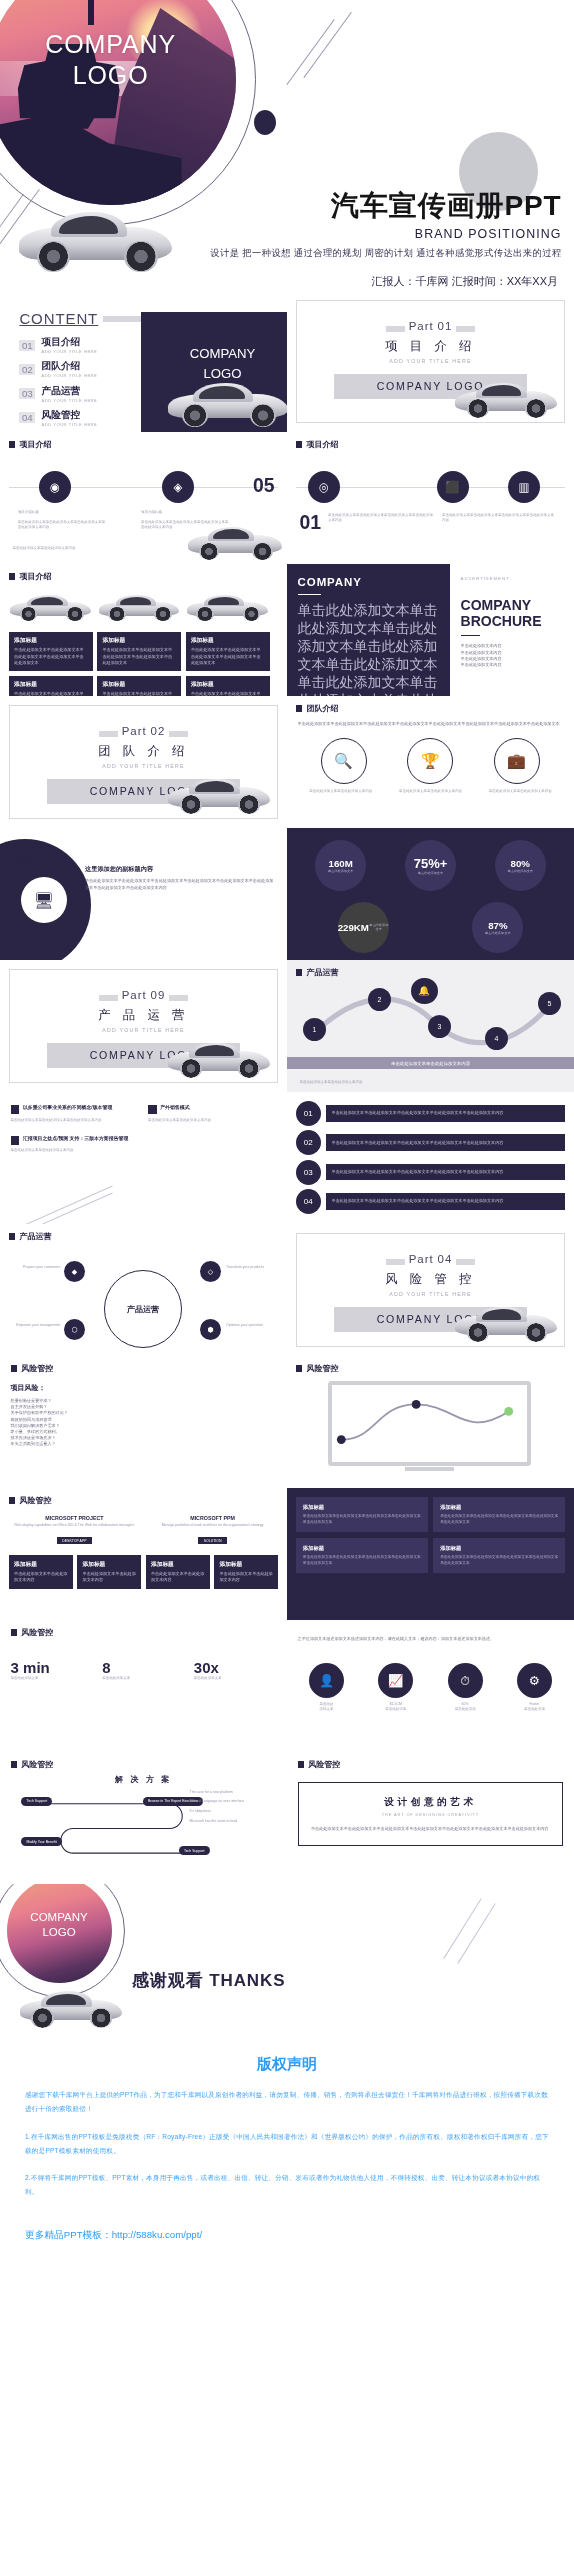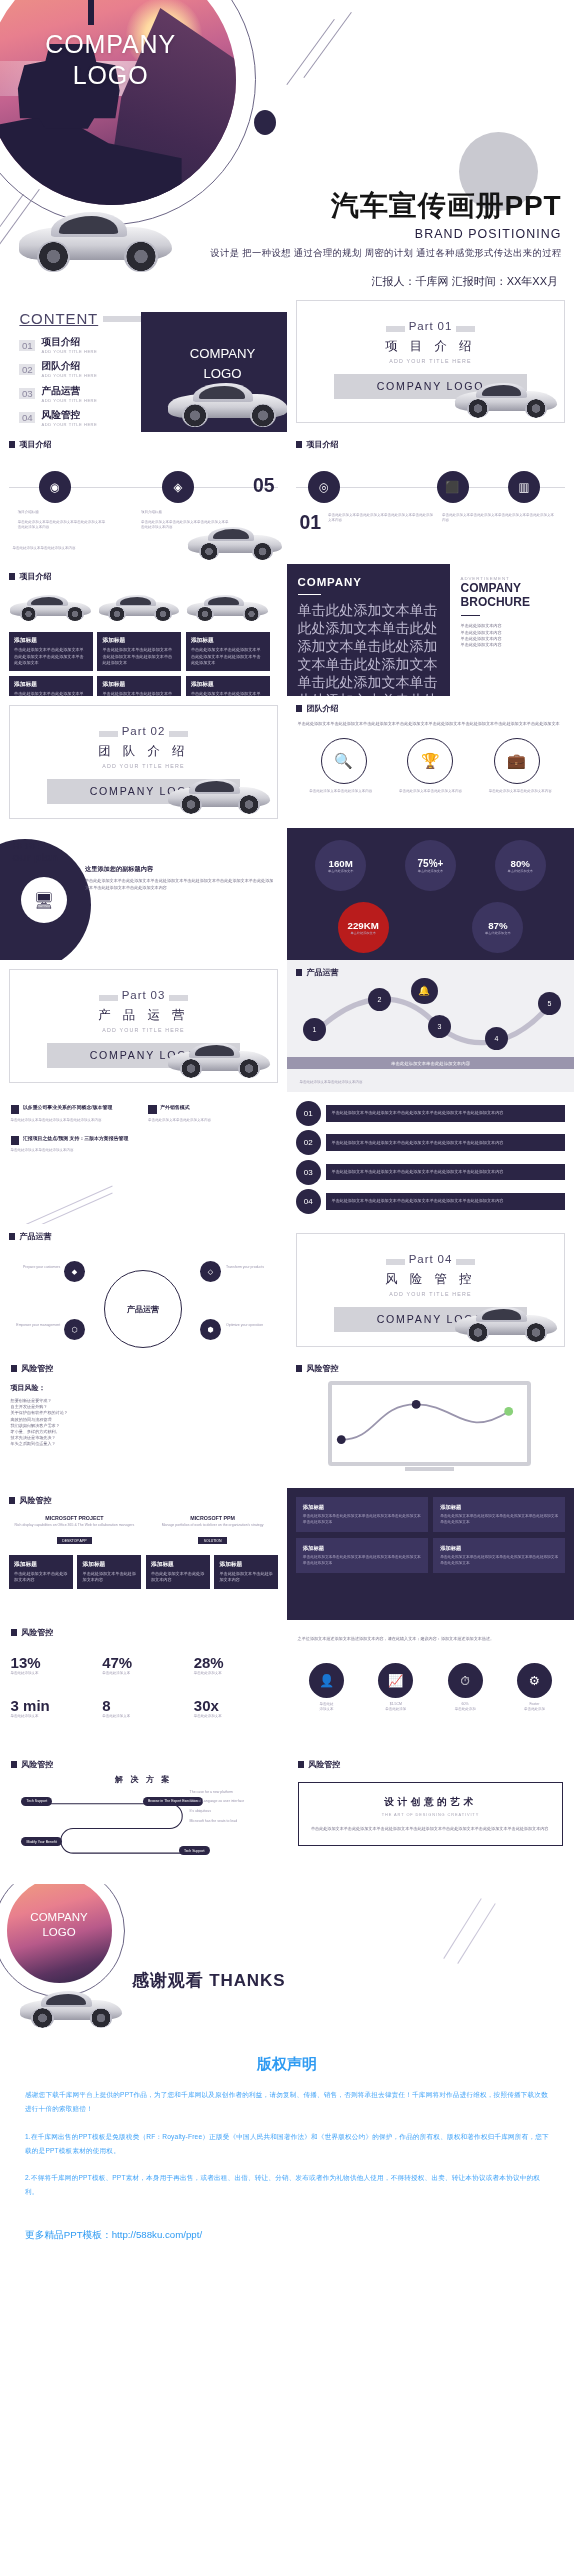--- a/index.html
+++ b/index.html
@@ -347,21 +347,21 @@
 
     <div class="half slide" style="height:132px;display:flex;">
       <div style="width:163px;background:#2b2545;color:#fff;padding:12.4px 10.6px;">
         <div style="font-size:11.5px;font-weight:700;letter-spacing:0.9px;">COMPANY</div>
         <div style="width:23px;height:1.8px;background:#fff;margin:5.3px 0 7px;"></div>
         <div class="cb" style="color:#bdb8d0;">单击此处添加文本单击此处添加文本单击此处添加文本单击此处添加文本单击此处添加文本单击此处添加文本单击此处添加文本单击此处添加文本</div>
 
       </div>
       <div style="flex:1;padding:12.4px 10.6px;">
         <div style="font-size:4.4px;color:#a9a6b6;letter-spacing:0.9px;">ADVERTISEMENT</div>
-        <div style="font-size:12px;color:#2b2545;font-weight:700;margin-top:0;">COMPANY BROCHURE</div>
+        <div style="font-size:14px;color:#2b2545;font-weight:700;margin-top:16px;">COMPANY BROCHURE</div>
         <div style="width:19.4px;height:1.8px;background:#2b2545;margin:5.3px 0 7px;"></div>
         <div class="mini">单击此处添加文本内容</div>
         <div class="mini">单击此处添加文本内容</div>
         <div class="mini">单击此处添加文本内容</div>
         <div class="mini">单击此处添加文本内容</div>
       </div>
     </div>
   </div>
 
   <div class="row2">
@@ -414,45 +414,45 @@
       </div>
     </div>
 
     <div class="half slide navy" style="height:132px;padding:12.4px 8.8px;">
       <div style="display:flex;justify-content:space-around;">
         <div class="circ" style="width:51px;height:51px;background:#3c3560;flex-direction:column;">
           <div style="color:#fff;font-size:9.7px;font-weight:700;">160M</div>
           <div style="color:#b6b0cc;font-size:3.2px;">单击此处添加文本</div>
         </div>
         <div class="circ" style="width:51px;height:51px;background:#3c3560;flex-direction:column;">
-          <div style="color:#fff;font-size:10px;font-weight:700;">75%+</div>
+          <div style="color:#fff;font-size:13px;font-weight:700;">75%+</div>
           <div style="color:#b6b0cc;font-size:3.2px;">单击此处添加文本</div>
         </div>
         <div class="circ" style="width:51px;height:51px;background:#3c3560;flex-direction:column;">
           <div style="color:#fff;font-size:9.7px;font-weight:700;">80%</div>
           <div style="color:#b6b0cc;font-size:3.2px;">单击此处添加文本</div>
         </div>
       </div>
       <div style="display:flex;justify-content:space-around;margin-top:10.6px;">
-        <div class="circ" style="width:51px;height:51px;background:#b91c1c;flex-direction:column;text-align:center;">
+        <div class="circ" style="width:51px;height:51px;background:#404040;flex-direction:row;text-align:center;">
           <div style="color:#fff;font-size:9.7px;font-weight:700;">229KM</div>
           <div style="color:#b6b0cc;font-size:3.2px;">单击此处添加文本</div>
         </div>
         <div class="circ" style="width:51px;height:51px;background:#3c3560;flex-direction:column;">
           <div style="color:#fff;font-size:9.7px;font-weight:700;">87%</div>
           <div style="color:#b6b0cc;font-size:3.2px;">单击此处添加文本</div>
         </div>
       </div>
     </div>
   </div>
 
   <div class="row2">
     <div class="half slide" style="height:132px;padding:8.8px;">
       <div class="part-box" style="padding:16px 0 0;">
-        <div style="text-align:center;"><span class="part-lbl">Part  03</span></div>
+        <div style="text-align:center;"><span class="part-lbl">Part  09</span></div>
         <div class="part-cn">产 品 运 营</div>
         <div class="part-en">ADD YOUR TITLE HERE</div>
         <div class="part-bar">COMPANY  LOGO</div>
         <div class="car" style="position:absolute;right:5.3px;bottom:1.8px;width:106px;height:44px;">
           <div class="body"></div>
             <div class="cabin"></div>
             <div class="glass"></div>
             <div class="w1"></div>
             <div class="w2"></div>
         </div>
@@ -662,34 +662,20 @@
       </div>
     </div>
   </div>
 
   <div class="row2">
     <div class="half slide" style="height:132px;padding:0 10.6px;">
       <div class="sec-head" style="padding-left:0;">
           <div class="sq"></div>
           <div class="t">风险管控</div>
         </div>
-      <div style="display:flex;gap:8.8px;margin-top:16px;">
-        <div style="flex:1;">
-            <div style="font-size:15px;font-weight:700;color:#2b2545;">13%</div>
-            <div class="tiny">单击此处添加文本</div>
-          </div>
-        <div style="flex:1;">
-            <div style="font-size:15px;font-weight:700;color:#2b2545;">47%</div>
-            <div class="tiny">单击此处添加文本</div>
-          </div>
-        <div style="flex:1;">
-            <div style="font-size:15px;font-weight:700;color:#2b2545;">28%</div>
-            <div class="tiny">单击此处添加文本</div>
-          </div>
-      </div>
       <div style="display:flex;gap:9px;margin-top:21px;">
         <div style="flex:1;">
             <div style="font-size:15px;font-weight:700;color:#2b2545;">3 min</div>
             <div class="tiny">单击此处添加文本</div>
           </div>
         <div style="flex:1;">
             <div style="font-size:15px;font-weight:700;color:#2b2545;">8</div>
             <div class="tiny">单击此处添加文本</div>
           </div>
         <div style="flex:1;">

